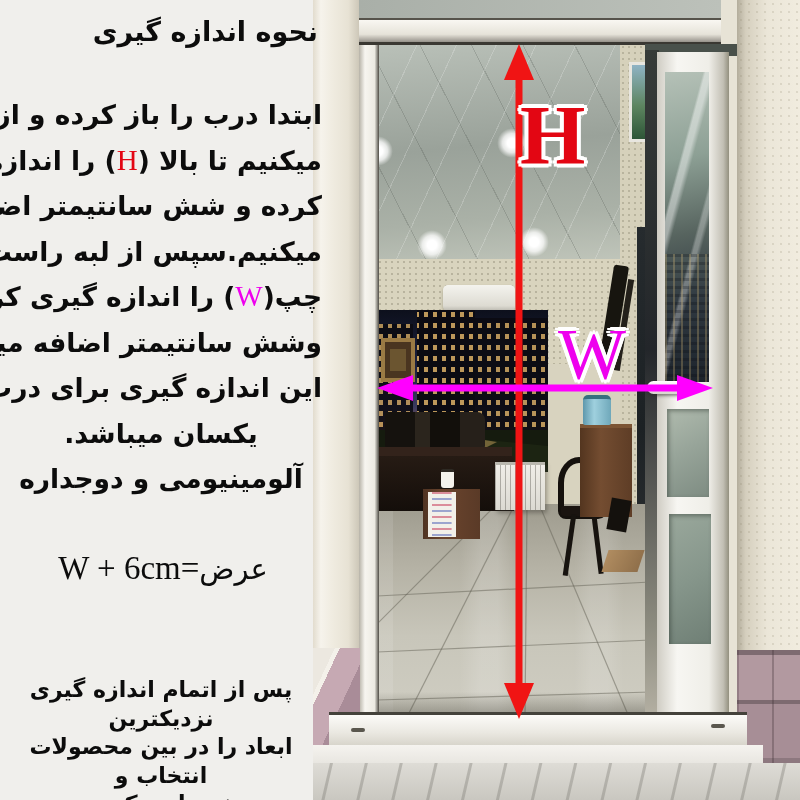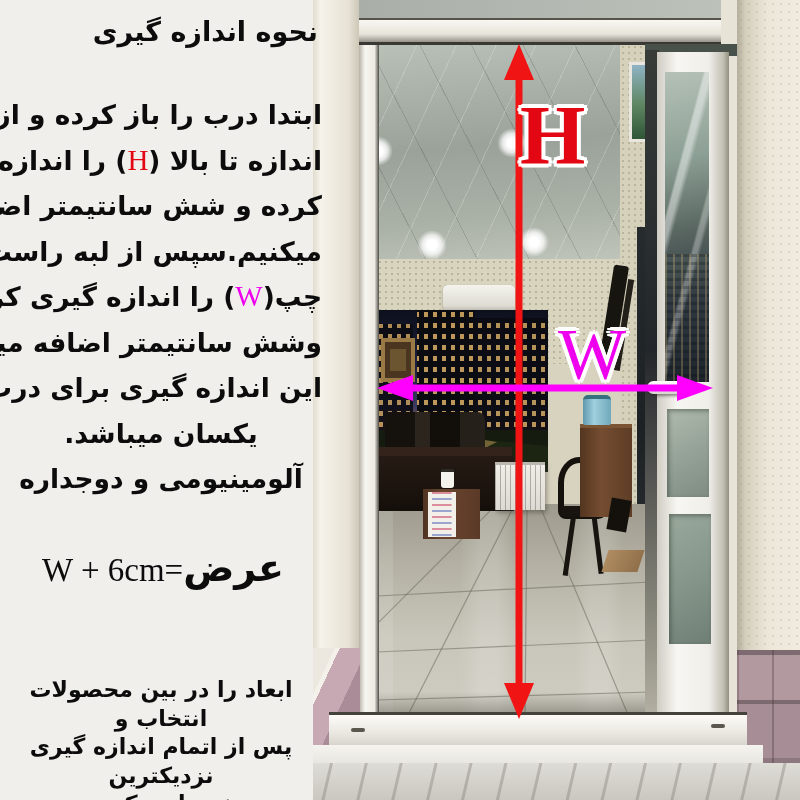--- a/index.html
+++ b/index.html
@@ -10,21 +10,21 @@
 
   
   .text-panel { position:absolute; left:0; top:0; width:322px; height:737px; z-index:50; direction:rtl; color:#0c0c0c; }
   .title { position:absolute; top:16px; right:4px; left:0; text-align:right; font-size:27px; font-weight:bold; }
   .para { position:absolute; top:92px; left:0; right:0; }
   .para .line { height:45.5px; line-height:45.5px; text-align:center; font-size:26.5px; font-weight:bold; white-space:nowrap; }
   .accent-h { color:#e30613; font-family:"Liberation Serif","DejaVu Serif",serif; font-weight:normal; font-size:29px; }
   .accent-w { color:#ee00ee; font-family:"Liberation Serif","DejaVu Serif",serif; font-weight:normal; font-size:29px; }
   .formulas { position:absolute; top:542px; left:0; right:0; }
   .formula { height:52px; line-height:52px; text-align:center; direction:rtl; }
-  .f-label { font-size:38px; font-weight:bold; }
+  .f-label { font-size:29px; font-weight:normal; }
   .f-eq { font-family:"Liberation Serif","DejaVu Serif",serif; font-size:33px; }
   .f-expr { font-family:"Liberation Serif","DejaVu Serif",serif; font-size:33px; direction:ltr; unicode-bidi:embed; margin-left:4px; }
   .footer { position:absolute; top:676px; left:0; right:0; text-align:center; font-size:22px; font-weight:bold; line-height:28.5px; }
 
   
   .photo { position:absolute; left:313px; top:0; width:487px; height:800px; background:#e7e3d6; overflow:hidden; }
   .photo div { position:absolute; }
 
   .wall-left { left:0; top:0; width:49px; height:800px; z-index:6;
     background:linear-gradient(90deg,#e2dcce 0%,#f6f3ec 16%,#f0ece1 38%,#e7e2d4 72%,#cdc7b8 94%,#8e897c 100%); }
@@ -137,39 +137,39 @@
 </head>
 <body>
 
 <div class="canvas">
 
   <aside class="text-panel">
     <h1 class="title">نحوه اندازه گیری</h1>
 
     <div class="para">
       <div class="line"><span>ابتدا درب را باز کرده و از لبه</span></div>
-      <div class="line"><span>اندازه تا بالا (</span><span class="accent-h">H</span><span>) را اندازه گیری</span></div>
+      <div class="line"><span>میکنیم تا بالا (</span><span class="accent-h">H</span><span>) را اندازه گیری</span></div>
       <div class="line"><span>کرده و شش سانتیمتر اضافه</span></div>
       <div class="line"><span>میکنیم.سپس از لبه راست تا</span></div>
       <div class="line"><span>چپ(</span><span class="accent-w">W</span><span>) را اندازه گیری کرده</span></div>
       <div class="line"><span>وشش سانتیمتر اضافه میکنیم.</span></div>
       <div class="line"><span>این اندازه گیری برای درب و</span></div>
       <div class="line"><span>یکسان میباشد.</span></div>
       <div class="line"><span>آلومینیومی و دوجداره</span></div>
     </div>
 
     <div class="formulas">
       <div class="formula">
         <span class="f-label">عرض</span><span class="f-eq">=</span><span class="f-expr" dir="ltr">W + 6cm</span>
       </div>
     </div>
 
     <div class="footer">
+      <div>پس از اتمام اندازه گیری نزدیکترین</div>
       <div>ابعاد را در بین محصولات انتخاب و</div>
-      <div>پس از اتمام اندازه گیری نزدیکترین</div>
       <div>خریداری کنید.</div>
     </div>
   </aside>
 
   <div class="photo">
 
     <div class="wall-left"></div>
     <div class="tiles-left"></div>
     <div class="jamb-left"></div>
     <div class="transom-glass"></div>

